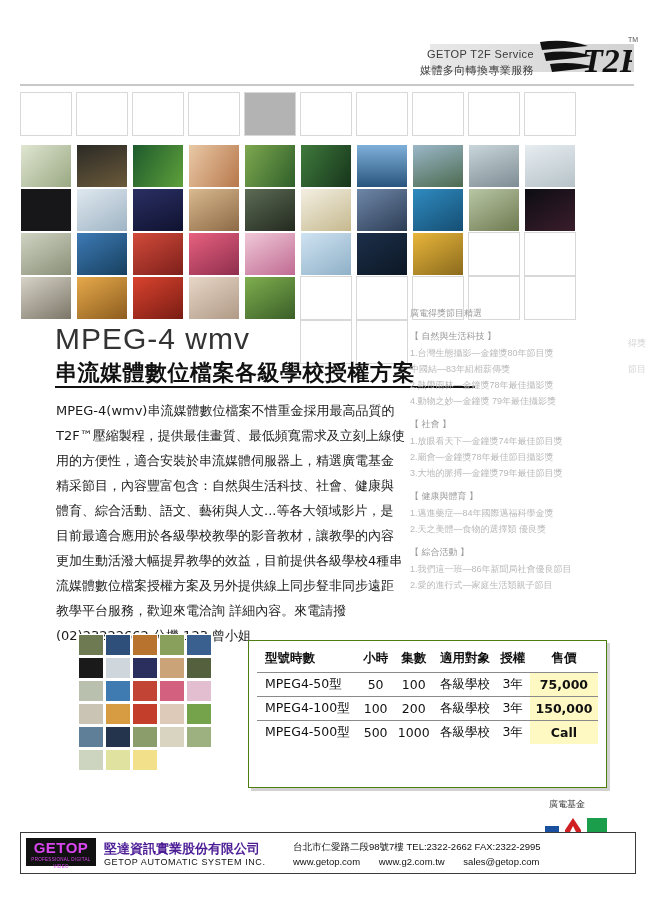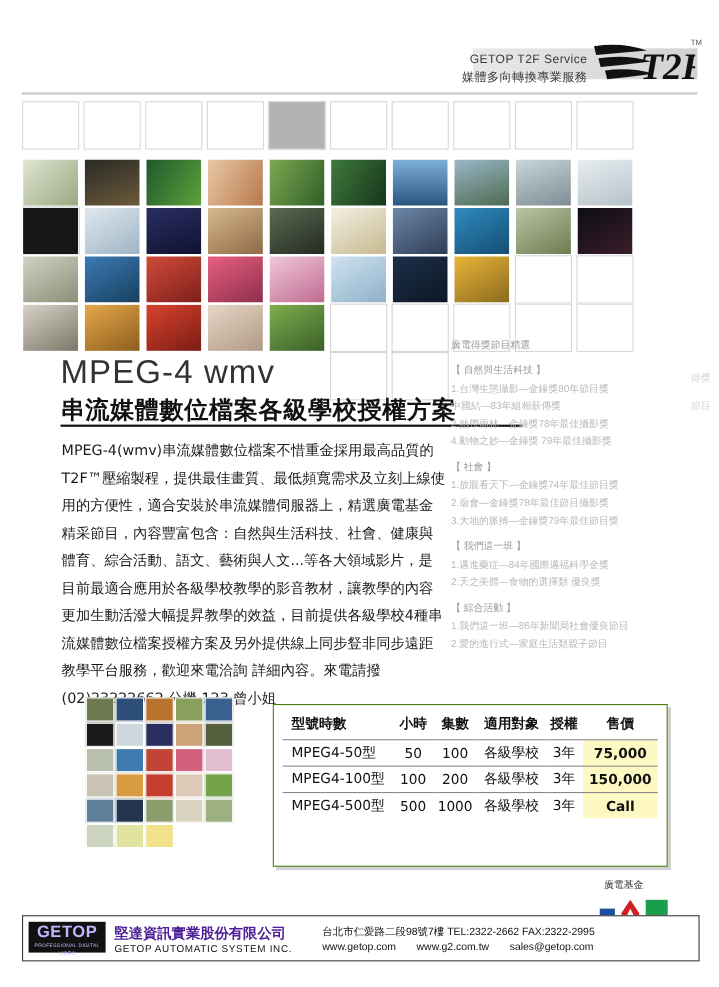--- a/index.html
+++ b/index.html
@@ -105,21 +105,21 @@
   .gtv{position:absolute;left:545px;top:812px;width:64px;height:52px;}
   .gtv-label{position:absolute;left:549px;top:798px;font-size:9px;color:#333;}
 
   
   .footer{
     position:absolute;left:20px;top:832px;width:614px;height:40px;
     border:1px solid #3a3a3a;background:#ffffff;
   }
   .getop-badge{
     position:absolute;left:26px;top:838px;width:70px;height:28px;background:#111;
-    color:#c4b5fd;text-align:center;
+    color:#d946ef;text-align:center;
   }
   .getop-badge .g1{font-size:15px;font-weight:bold;letter-spacing:.5px;line-height:17px;padding-top:1px;}
   .getop-badge .g2{font-size:4.5px;letter-spacing:.3px;line-height:7px;}
   .co-cn{position:absolute;left:104px;top:840px;font-size:13px;font-weight:bold;color:#4c1d95;}
   .co-en{position:absolute;left:104px;top:857px;font-size:9px;color:#111;letter-spacing:.6px;}
   .addr{position:absolute;left:293px;top:841px;font-size:9.5px;color:#111;}
   .sites{position:absolute;left:293px;top:856px;font-size:9.5px;color:#111;}
   .sites span{margin-right:16px;}
 </style>
 </head>
@@ -223,21 +223,21 @@
     <div class="ln">1.台灣生態攝影—金鐘獎80年節目獎</div>
     <div class="ln">中國結—83年組相薪傳獎</div>
     <div class="ln">2.熱帶雨林—金鐘獎78年最佳攝影獎</div>
     <div class="ln">4.動物之妙—金鐘獎 79年最佳攝影獎</div>
 
     <div class="hd">【 社會 】</div>
     <div class="ln">1.放眼看天下—金鐘獎74年最佳節目獎</div>
     <div class="ln">2.廟會—金鐘獎78年最佳節目攝影獎</div>
     <div class="ln">3.大地的脈搏—金鐘獎79年最佳節目獎</div>
 
-    <div class="hd">【 我們這一班 】</div>
+    <div class="hd">【 健康與體育 】</div>
     <div class="ln">1.邁進藥症—84年國際邁福科學金獎</div>
     <div class="ln">2.天之美體—食物的選擇類 優良獎</div>
 
     <div class="hd">【 綜合活動 】</div>
     <div class="ln">1.我們這一班—86年新聞局社會優良節目</div>
     <div class="ln">2.愛的進行式—家庭生活類親子節目</div>
   </div>
   <div class="award-edge">得獎節目</div>
 
   <div class="mosaic">

